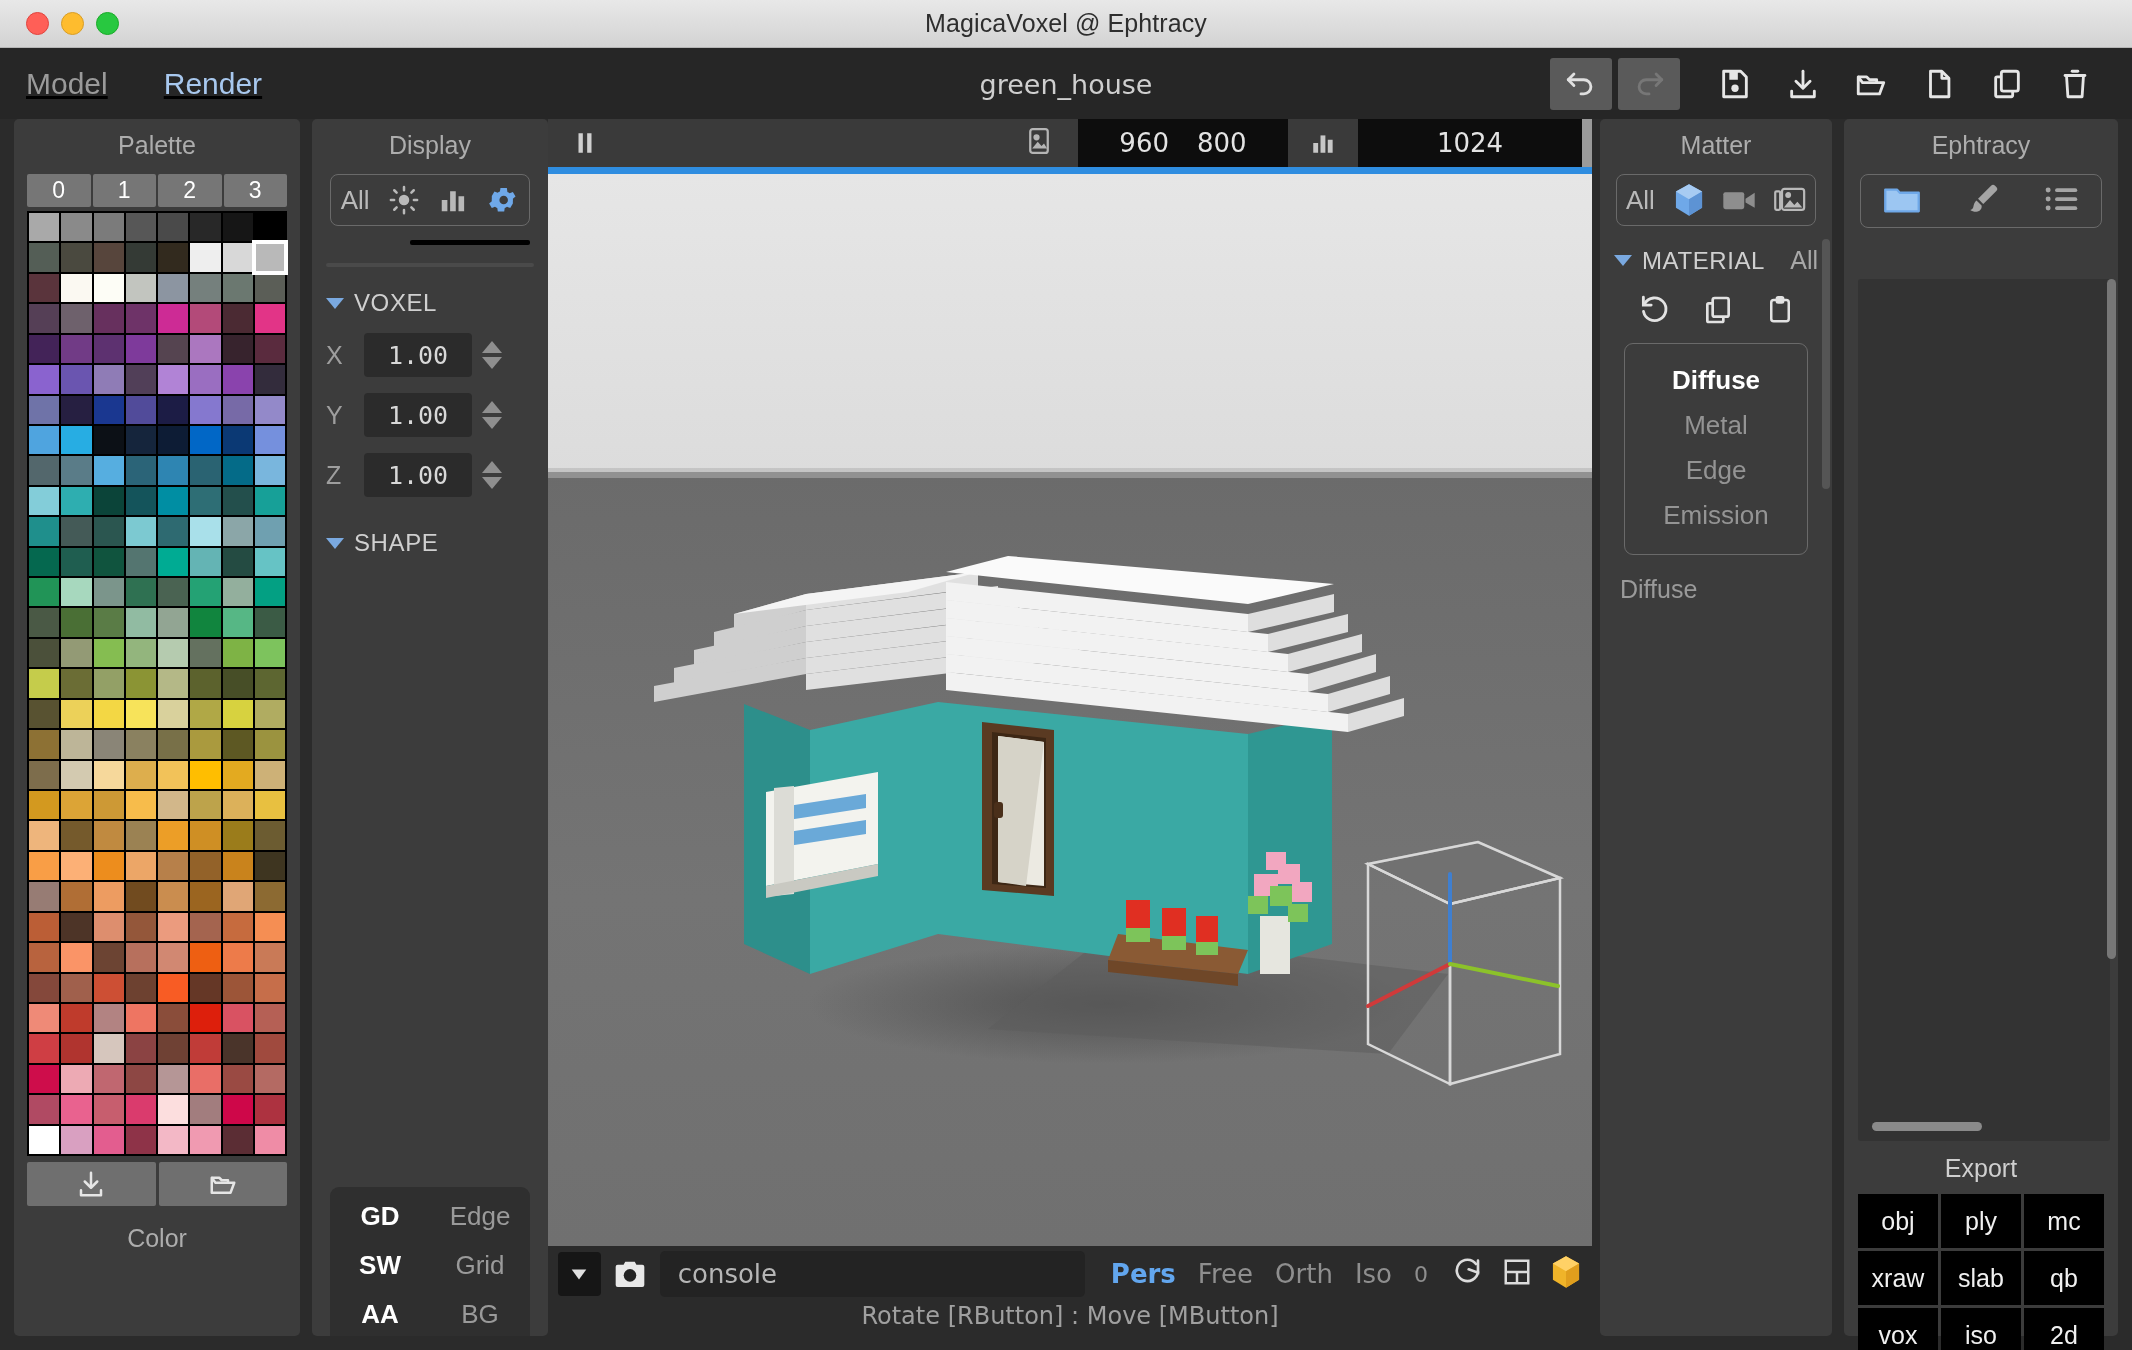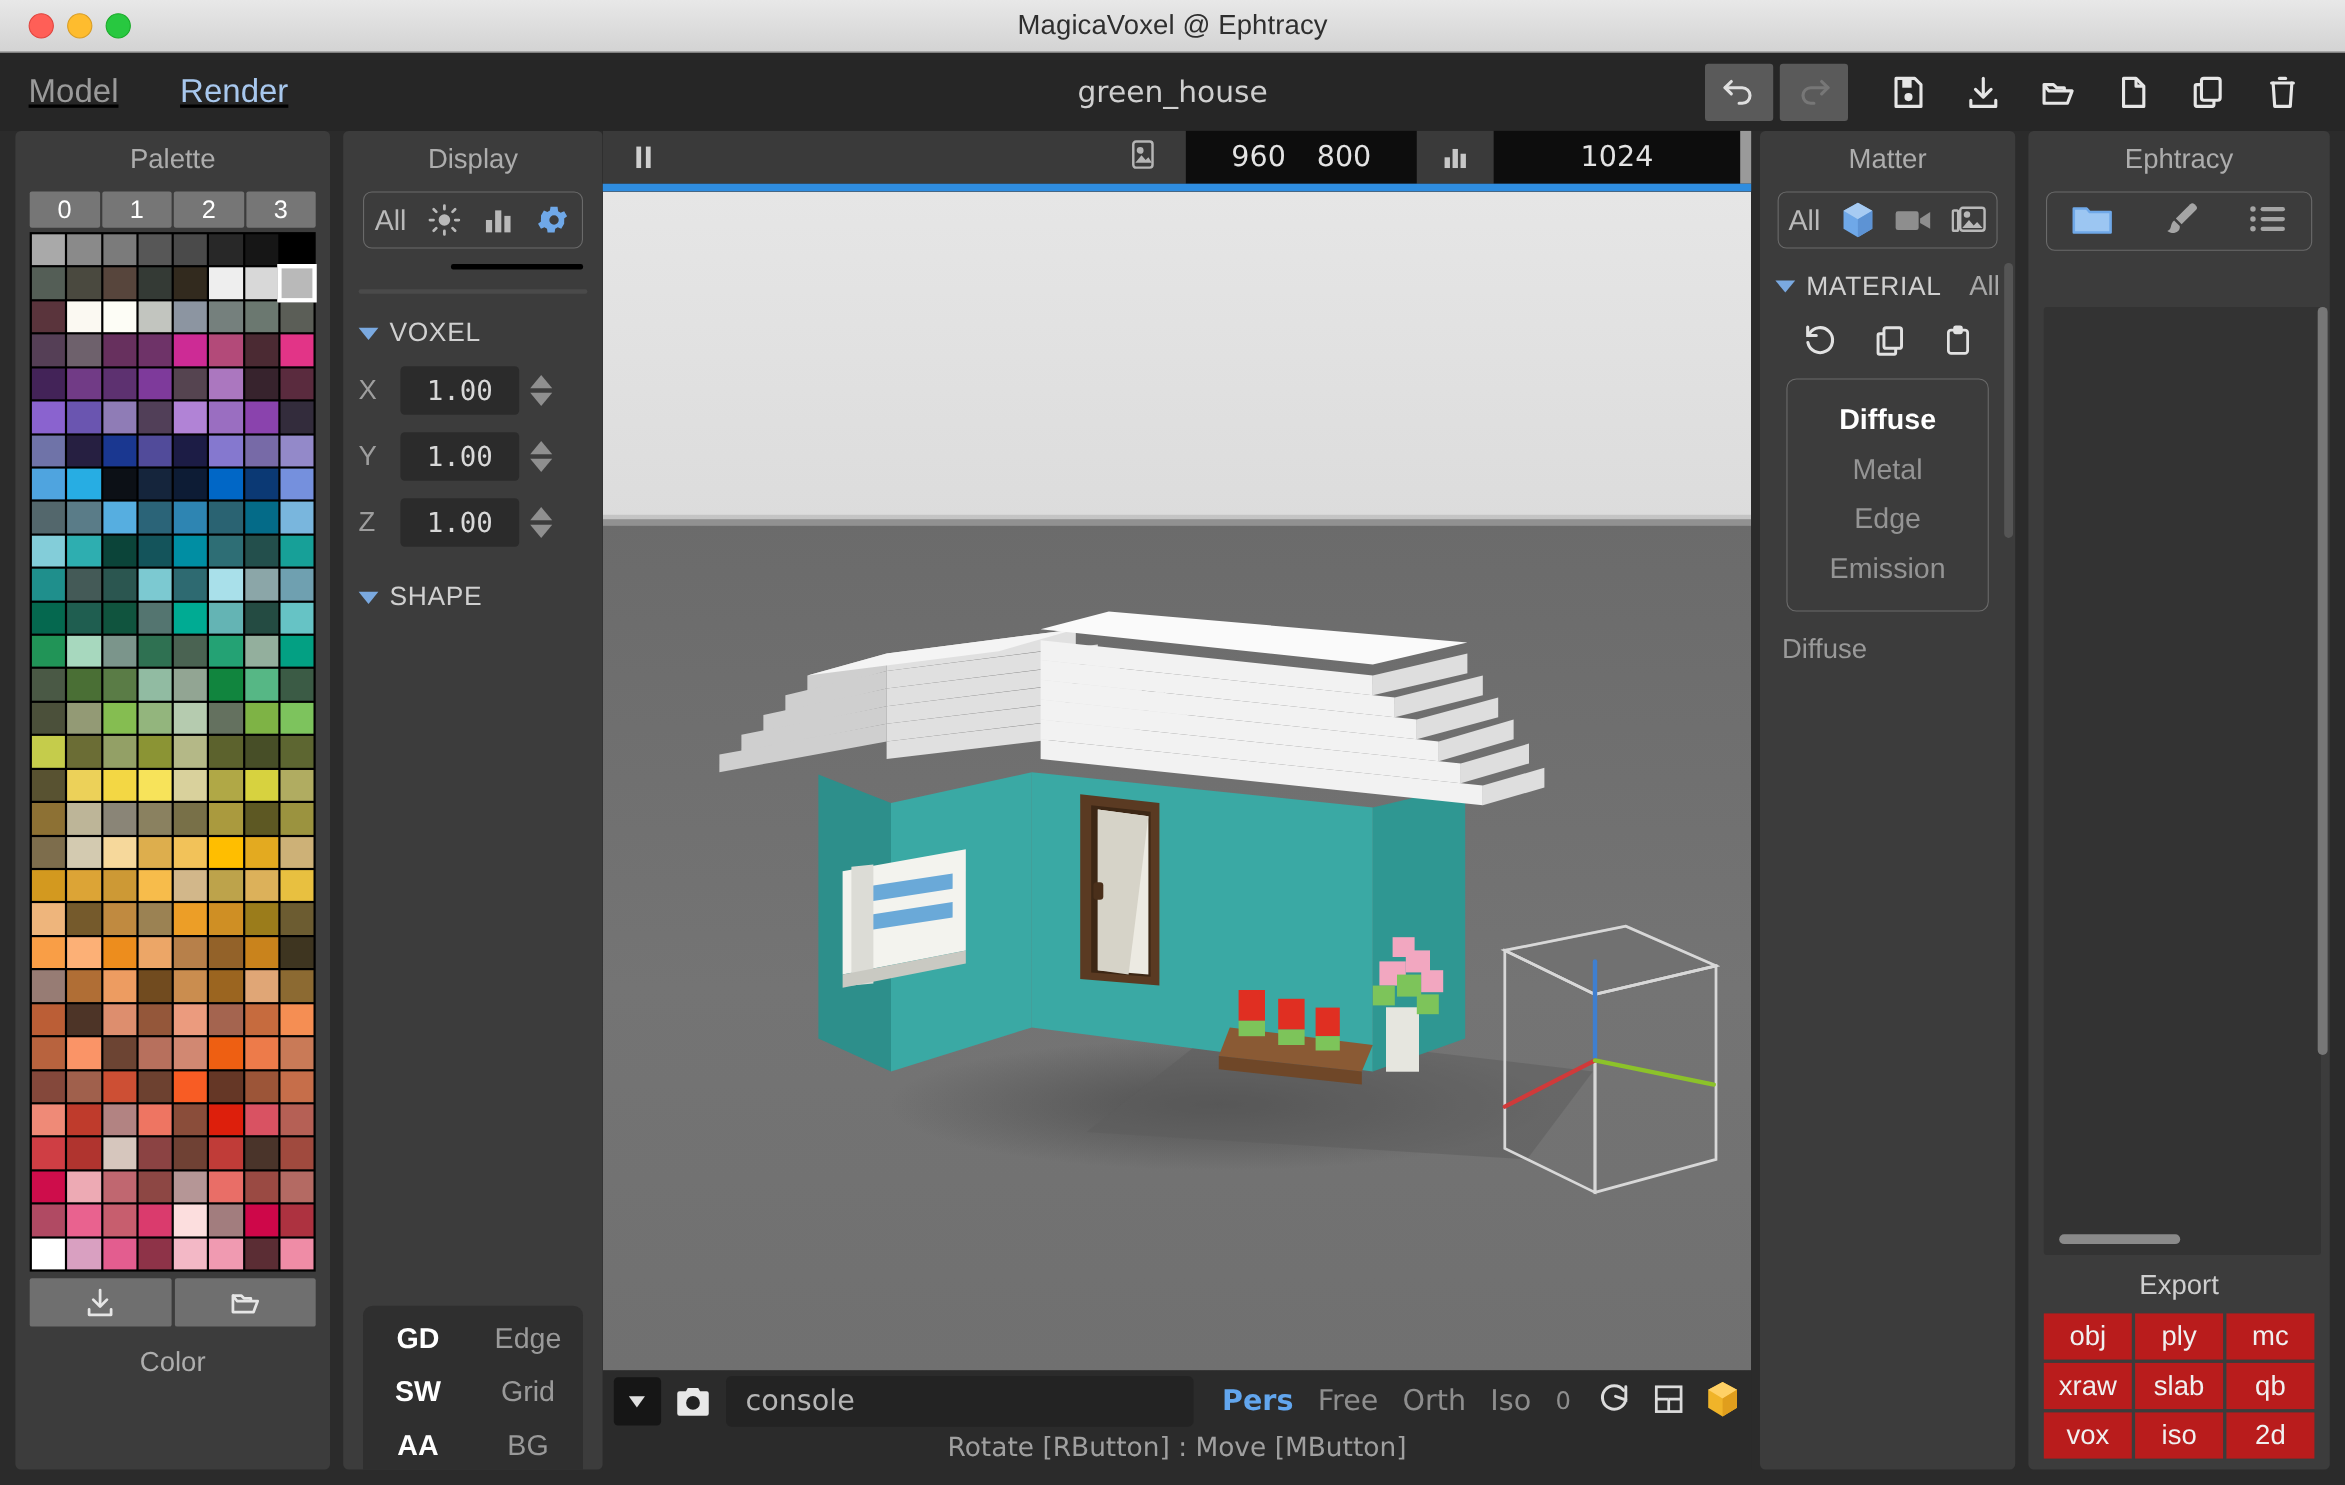--- a/index.html
+++ b/index.html
@@ -164,21 +164,21 @@
     background: #333; border-radius: 3px;
   }
   .proj-hscroll { position: absolute; left: 14px; width: 110px; height: 9px; background: #8a8a8a; border-radius: 5px; bottom: 10px; }
   .proj-vscroll { position: absolute; right: 2px; top: 160px; width: 9px; height: 680px; background: #777; border-radius: 5px; }
   .exp-title { position: absolute; left: 0; right: 0; top: 1035px; text-align: center; font-size: 25px; color: #cfcfcf; }
   .exp-grid {
     position: absolute; left: 14px; right: 14px; top: 1075px;
     display: grid; grid-template-columns: repeat(3, 1fr); gap: 3px;
   }
   .exp-btn {
-    height: 42px; background: #b91c1c; color: #f0f0f0; font-size: 25px;
+    height: 54px; background: #000000; color: #f0f0f0; font-size: 25px;
     display: flex; align-items: center; justify-content: center; cursor: pointer;
   }
 </style>
 </head>
 <body>
 
 <div id="app">
 
   <div class="titlebar">
     <div class="traffic">

